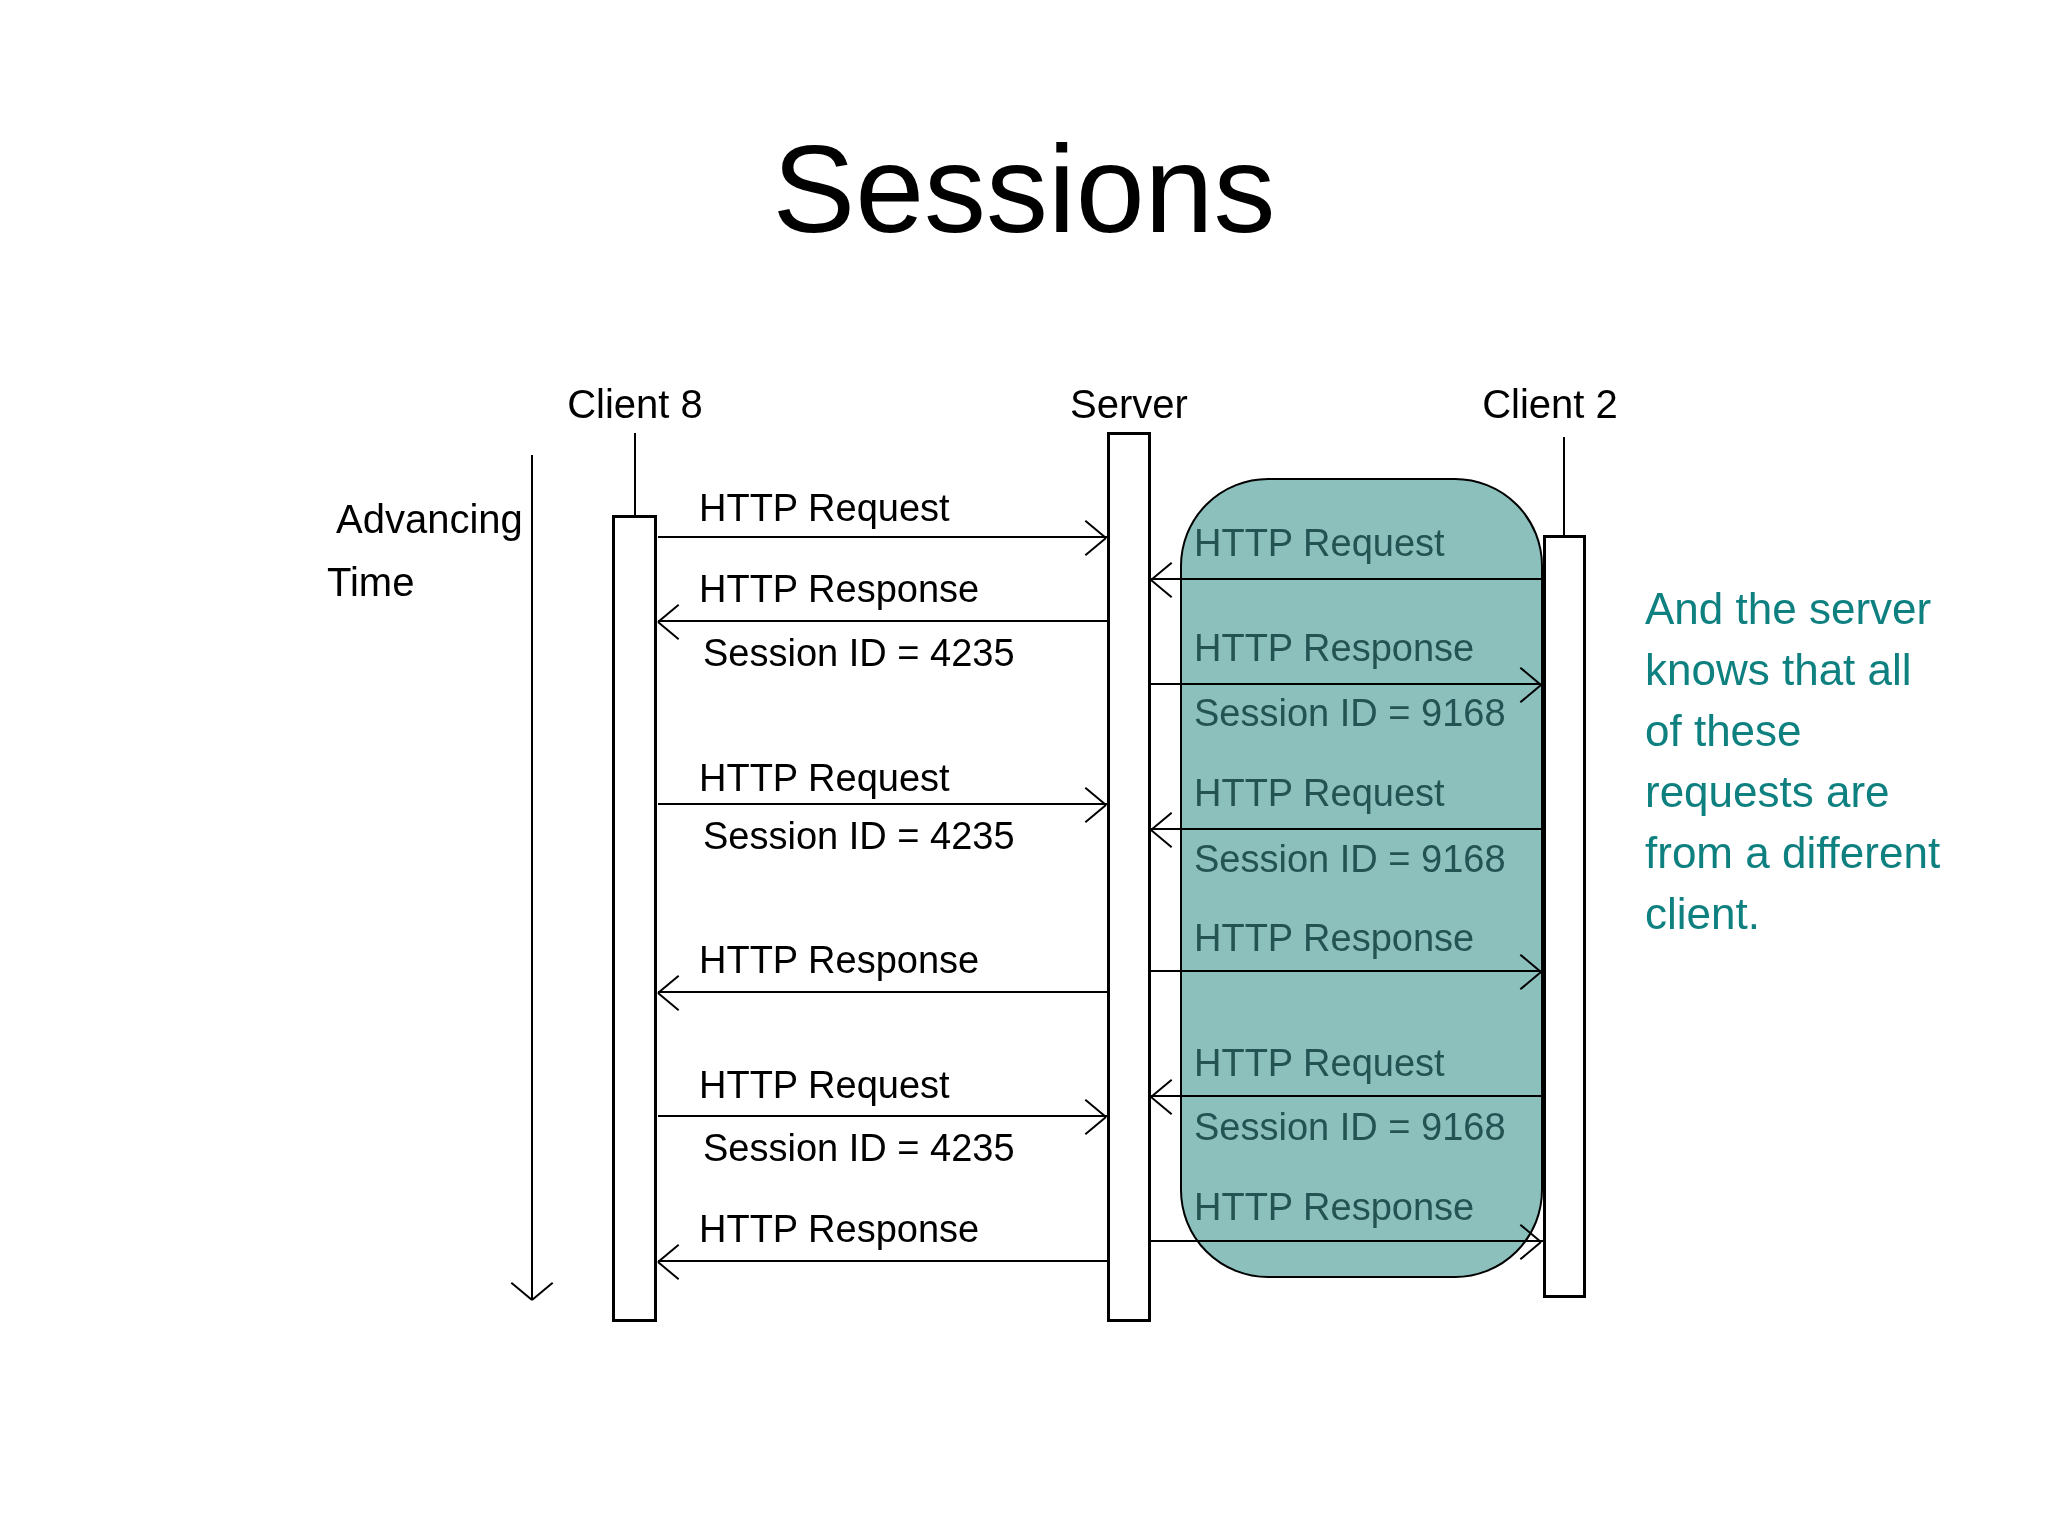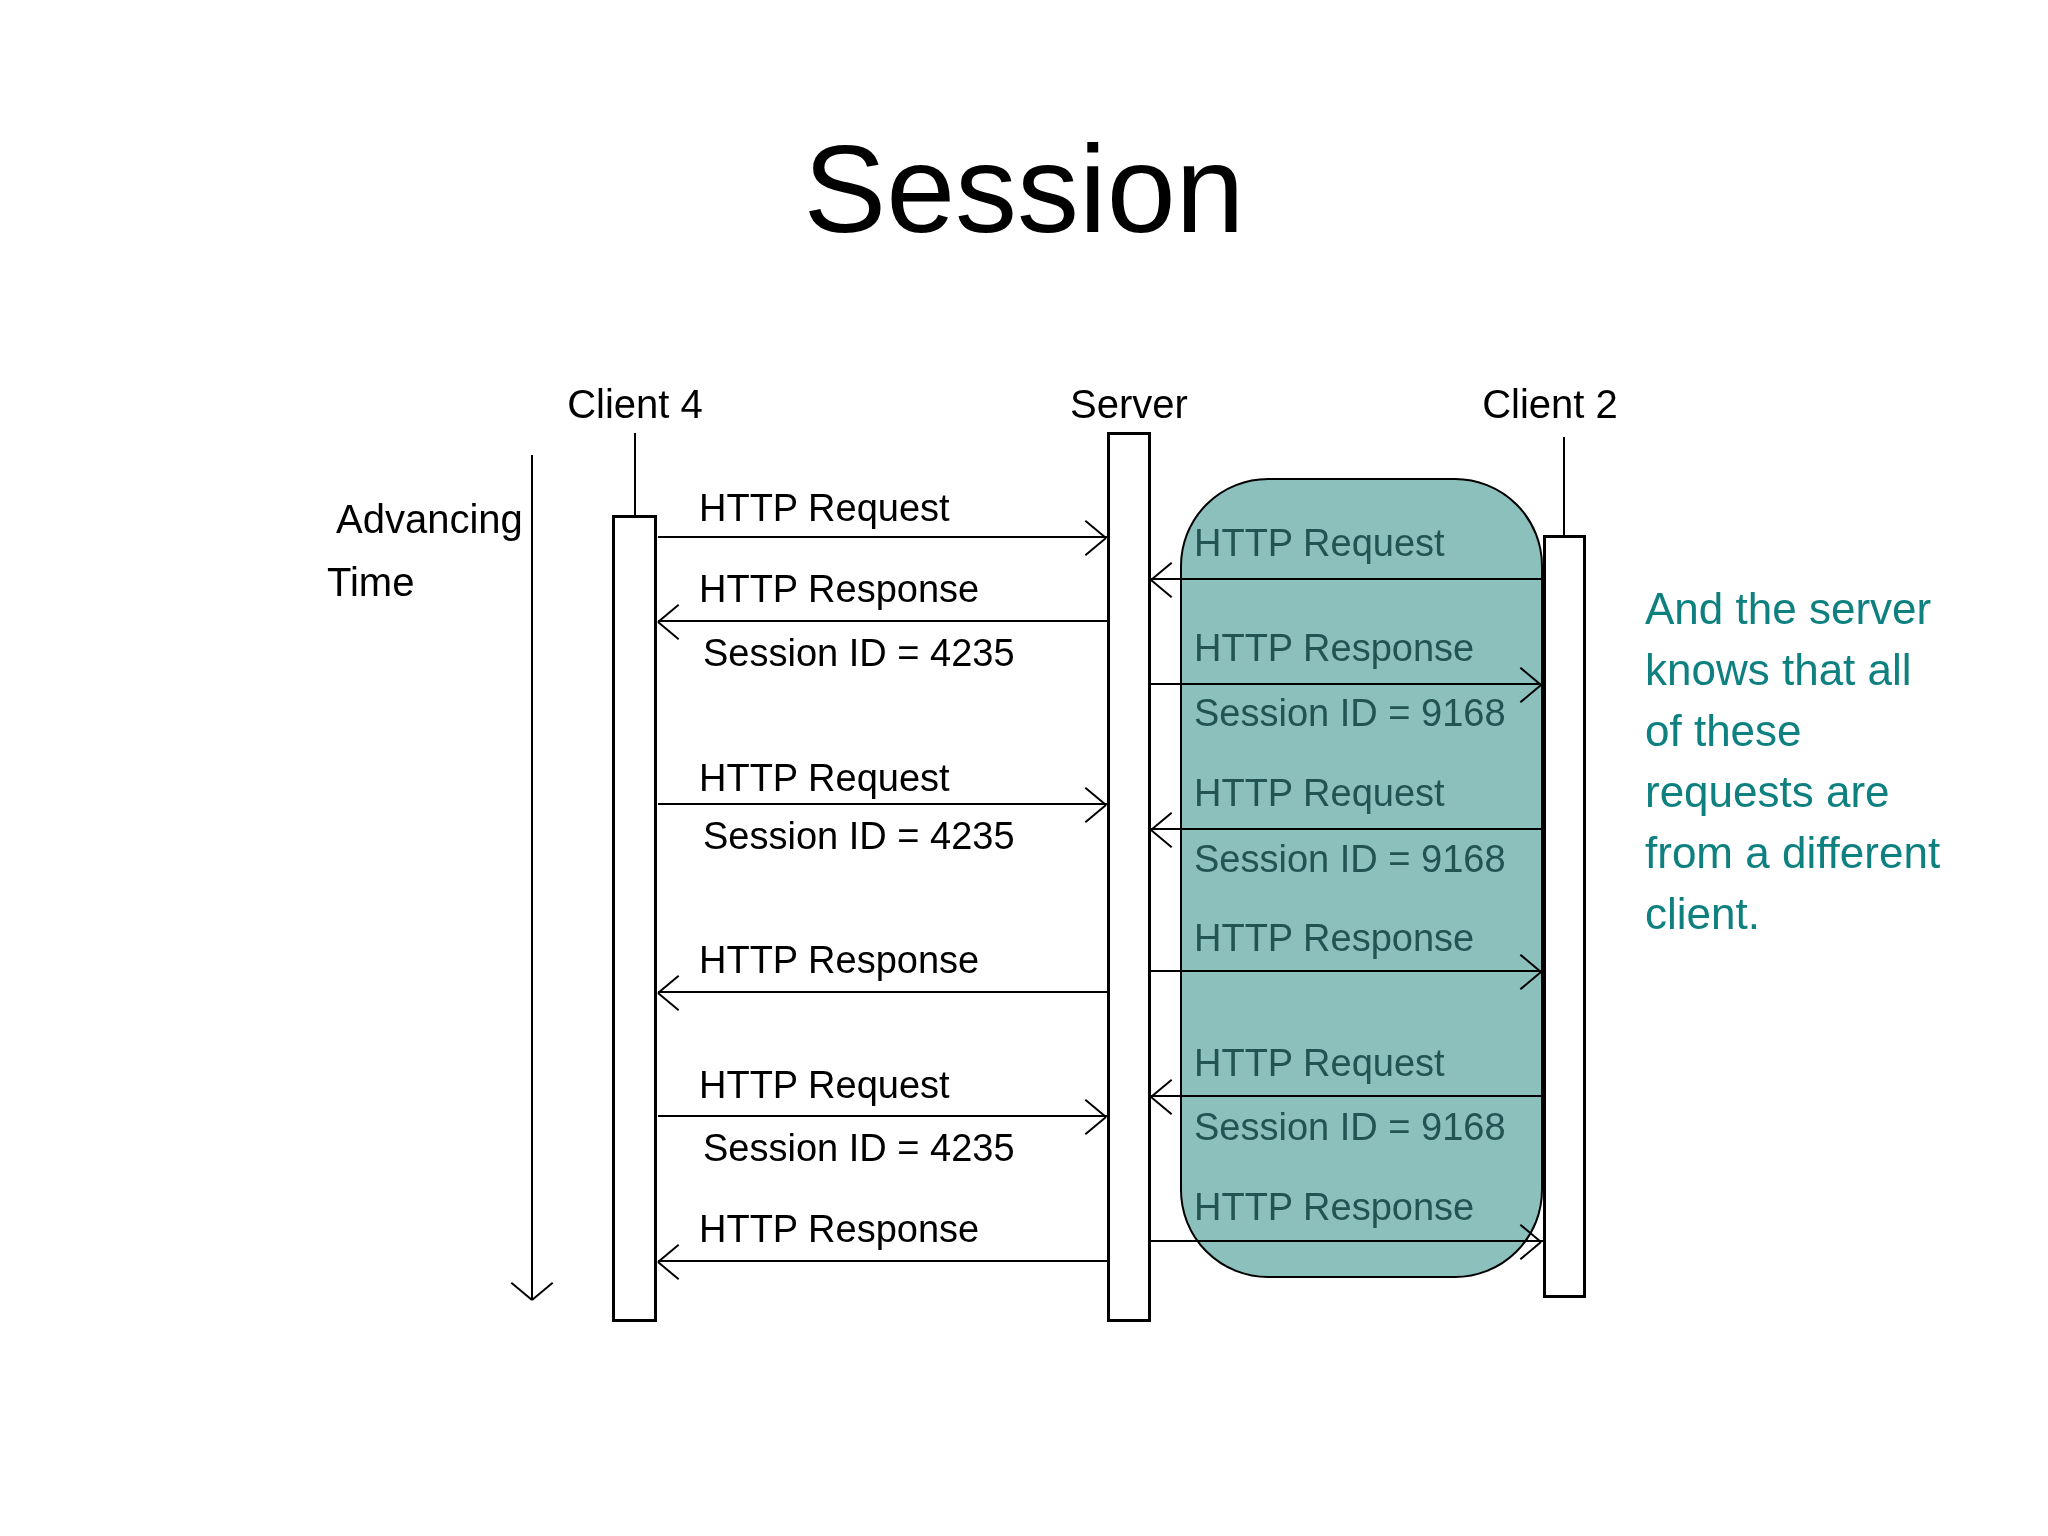--- a/index.html
+++ b/index.html
@@ -64,29 +64,29 @@
     text-align:center;
     font-size:31px;
     color:#000;
   }
 </style>
 </head>
 <body>
 
 <div class="slide">
 
-  <div class="abs title">Session</div>
+  <div class="abs title">Sessions</div>
 
   <div class="abs axis-label" style="left:336px;top:497px;">Advancing</div>
   <div class="abs axis-label" style="left:327px;top:560px;">Time</div>
   <div class="abs time-arrow-line" style="left:531px;top:455px;height:845px;"></div>
   <span class="time-arrow-head" style="left:532px;top:1299px;transform:rotate(-140deg);"></span>
   <span class="time-arrow-head" style="left:532px;top:1299px;transform:rotate(-40deg);"></span>
 
-  <div class="abs head-label" style="left:505px;top:382px;">Client 4</div>
+  <div class="abs head-label" style="left:505px;top:382px;">Client 8</div>
   <div class="abs head-label" style="left:999px;top:382px;">Server</div>
   <div class="abs head-label" style="left:1420px;top:382px;">Client 2</div>
 
   <div class="abs vline" style="left:634px;top:433px;height:84px;"></div>
   <div class="abs vline" style="left:1563px;top:437px;height:100px;"></div>
 
   <div class="abs teal-box" style="left:1180px;top:478px;width:363px;height:800px;"></div>
 
   <div class="abs act-box" style="left:612px;top:515px;width:45px;height:807px;"></div>
   <div class="abs act-box" style="left:1107px;top:432px;width:44px;height:890px;"></div>

